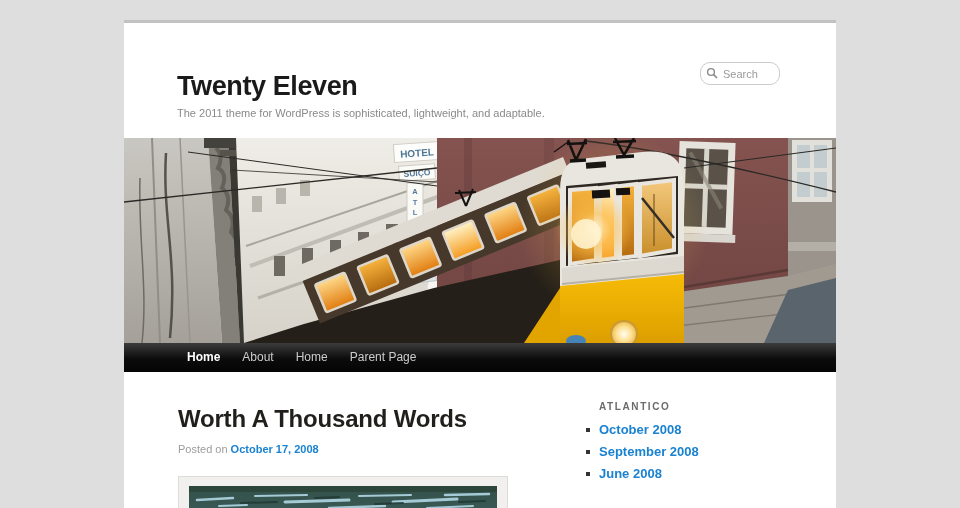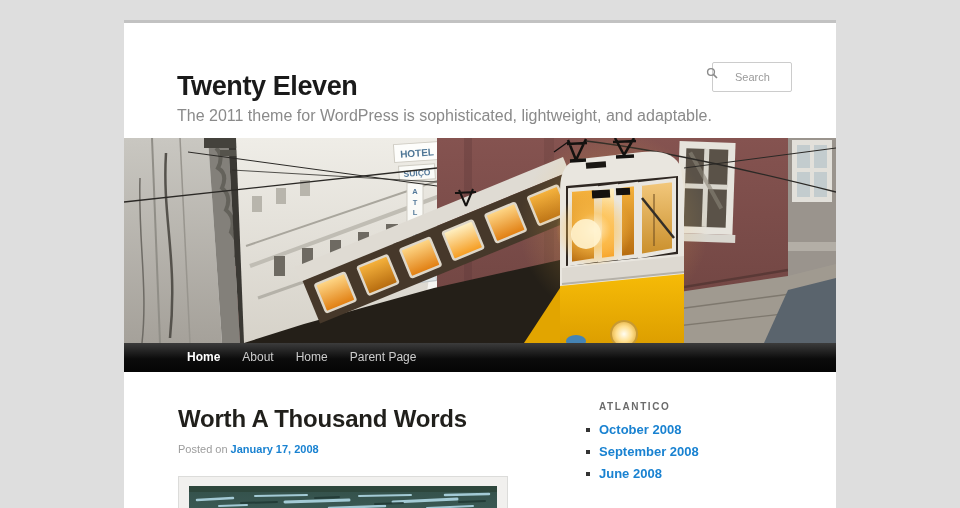--- a/index.html
+++ b/index.html
@@ -26,41 +26,40 @@
   }
   .site-title {
     font-size: 27px;
     font-weight: bold;
     color: #1a1a1a;
     letter-spacing: -0.4px;
     line-height: 1.1;
   }
   .site-tagline {
     margin-top: 5px;
-    font-size: 16px;
+    font-size: 11px;
     color: #8a8a8a;
   }
   .search-wrap {
     position: absolute;
     top: 39px;
     right: 56px;
     width: 80px;
     height: 22px;
   }
   .search-wrap input {
     width: 80px;
-    height: 30px;
+    height: 23px;
     border: 1px solid #cccccc;
-    border-radius: 2px;
+    border-radius: 10px;
     padding: 0 4px 0 22px;
     font-family: "Liberation Sans", sans-serif;
     font-size: 11px;
     color: #666;
     outline: none;
-    margin-left: 12px;
   }
   .search-wrap input::placeholder { color: #9a9a9a; }
   .search-icon {
     position: absolute;
     left: 6px;
     top: 5px;
     width: 12px;
     height: 12px;
     pointer-events: none;
   }
@@ -420,21 +419,21 @@
           <a>Parent Page</a>
         </li>
     </ul>
   </nav>
 
   <div class="content-wrap">
     <main class="main-col">
       <h2 class="entry-title">Worth A Thousand Words</h2>
       <p class="entry-meta">
         <span>Posted on</span>
-        <a>January 17, 2008</a>
+        <a>October 17, 2008</a>
       </p>
       <div class="attachment-frame">
         <svg width="308" height="101" viewBox="0 0 308 101" preserveAspectRatio="none">
           <defs>
             <linearGradient id="wbase" x1="0" y1="0" x2="0" y2="1">
               <stop offset="0" stop-color="#33504a"></stop>
                 <stop offset="0.5" stop-color="#43635f"></stop>
               <stop offset="1" stop-color="#2e4a46"></stop>
             </linearGradient>
           </defs>

